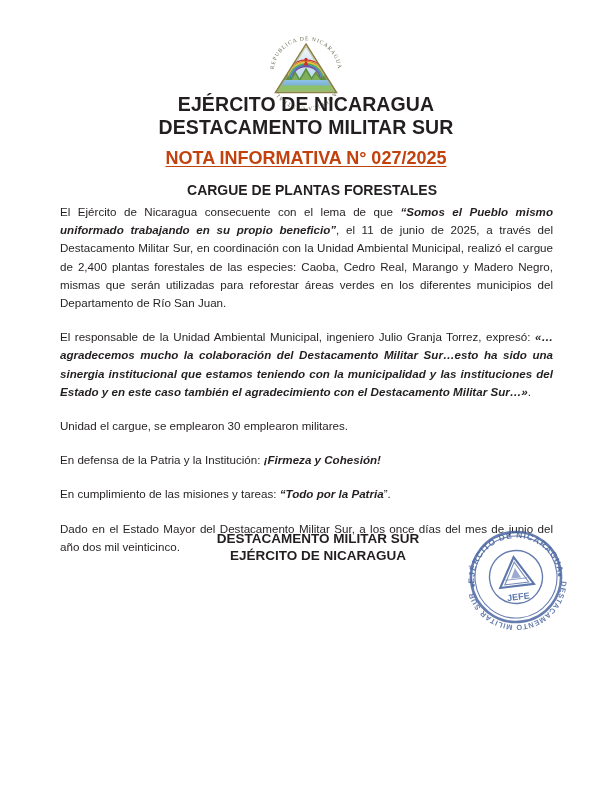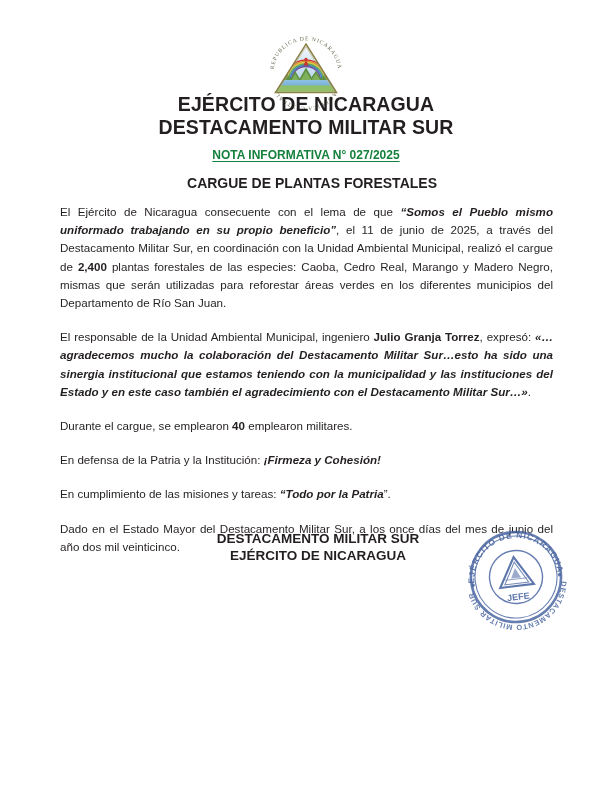--- a/index.html
+++ b/index.html
@@ -48,25 +48,25 @@
   }
   .title-main {
     font-size: 19.5px;
     font-weight: bold;
     letter-spacing: 0.1px;
     line-height: 23px;
     color: #231f20;
   }
   .subtitle-note {
     margin-top: 9px;
-    font-size: 12px;
+    font-size: 18px;
     font-weight: bold;
     text-decoration: underline;
     text-underline-offset: 2px;
-    color: #15803d;
+    color: #c2410c;
   }
   .subtitle-topic {
     margin-top: 13px;
     font-size: 14px;
     font-weight: bold;
     color: #231f20;
     padding-left: 12px;
   }
 
   
@@ -81,21 +81,21 @@
     color: #231f20;
   }
   .para {
     margin: 0 0 16px 0;
     text-align: justify;
     text-justify: inter-word;
   }
   .para:last-child { margin-bottom: 0; }
 
   .bi { font-weight: bold; font-style: italic; }
-  .b  { font-weight: bold; }
+  .b  { font-weight: normal; }
 
   .quote-block {
     font-weight: bold;
     font-style: italic;
     margin-top: 16px;
   }
 
   
   .signature {
     position: absolute;
@@ -199,21 +199,21 @@
     <div class="subtitle-note">NOTA INFORMATIVA N° 027/2025</div>
     <div class="subtitle-topic">CARGUE DE PLANTAS FORESTALES</div>
   </div>
 
   <div class="body-text">
 
     <p class="para"><span>El Ejército de Nicaragua consecuente con el lema de que </span><span class="bi">“Somos el Pueblo mismo uniformado trabajando en su propio beneficio”</span><span>, el 11 de junio de 2025, a través del Destacamento Militar Sur, en coordinación con la Unidad Ambiental Municipal, realizó el cargue de </span><span class="b">2,400</span><span> plantas forestales de las especies: Caoba, Cedro Real, Marango y Madero Negro, mismas que serán utilizadas para reforestar áreas verdes en los diferentes municipios del Departamento de Río San Juan.</span></p>
 
     <p class="para"><span>El responsable de la Unidad Ambiental Municipal, ingeniero </span><span class="b">Julio Granja Torrez</span><span>, expresó: </span><span class="quote-block">«…agradecemos mucho la colaboración del Destacamento Militar Sur…esto ha sido una sinergia institucional que estamos teniendo con la municipalidad y las instituciones del Estado y en este caso también el agradecimiento con el Destacamento Militar Sur…»</span><span>.</span></p>
 
-    <p class="para"><span>Durante el cargue, se emplearon </span><span class="b">40</span><span> emplearon militares.</span></p>
+    <p class="para"><span>Unidad el cargue, se emplearon </span><span class="b">30</span><span> emplearon militares.</span></p>
 
     <p class="para"><span>En defensa de la Patria y la Institución: </span><span class="bi">¡Firmeza y Cohesión!</span></p>
 
     <p class="para"><span>En cumplimiento de las misiones y tareas: </span><span class="bi">“Todo por la Patria</span><span>”.</span></p>
 
     <p class="para">Dado en el Estado Mayor del Destacamento Militar Sur, a los once días del mes de junio del año dos mil veinticinco.</p>
   </div>
 
   <div class="signature">
     <div class="sig-indent">DESTACAMENTO MILITAR SUR</div>

